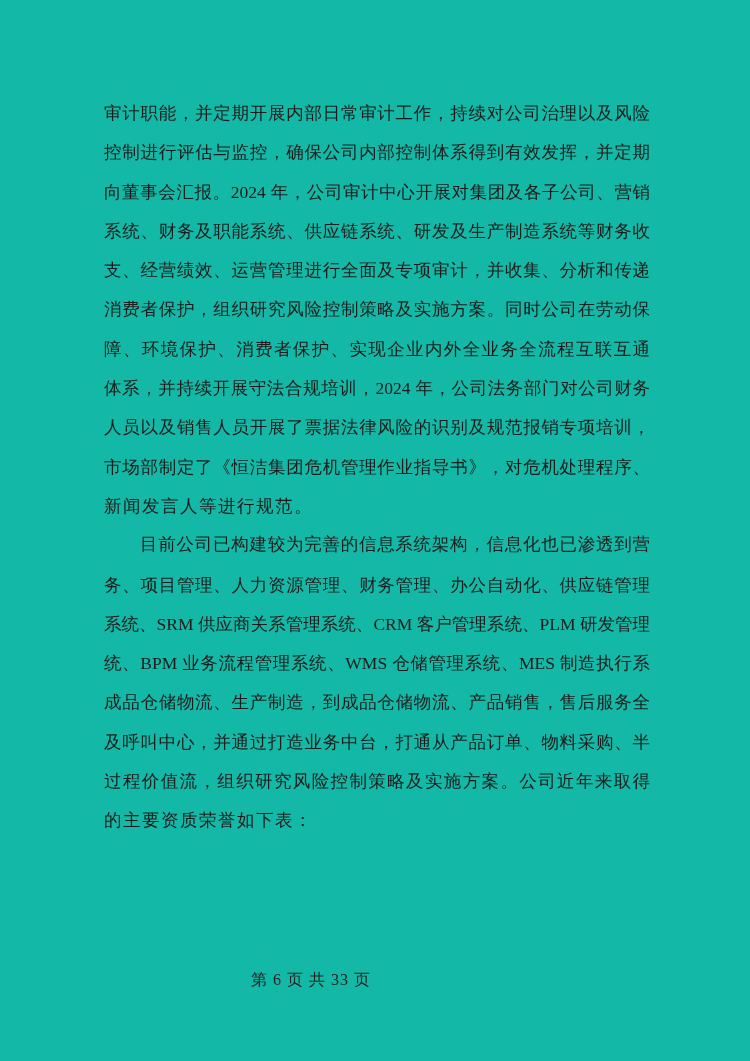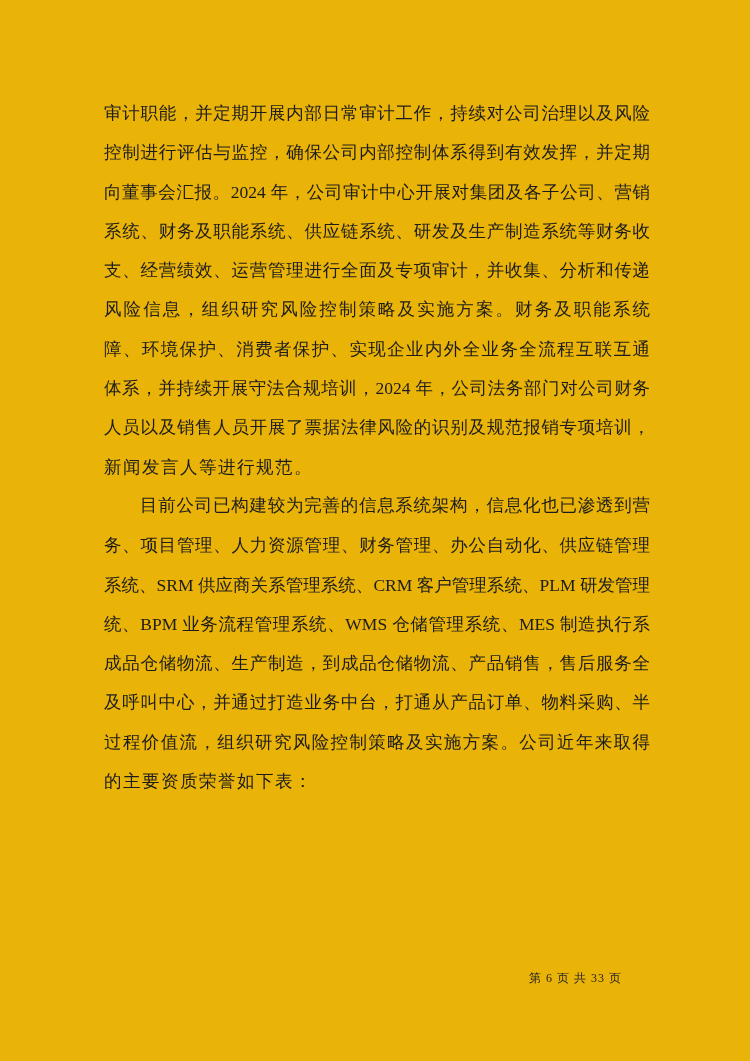--- a/index.html
+++ b/index.html
@@ -7,21 +7,21 @@
     width: 750px;
     height: 1061px;
     background: #ffffff;
     position: relative;
     overflow: hidden;
     font-family: "Liberation Serif", "DejaVu Serif", serif;
   }
   .page {
     position: absolute;
     inset: 0;
-    background: #eab308;
+    background: #14b8a6;
     padding-left: 37px;
   }
   .content {
     position: absolute;
     left: 104px;
     top: 94px;
     width: 546px;
     color: #1c1c1c;
   }
   .paragraph { margin: 0; padding: 0; }
@@ -42,41 +42,42 @@
   }
   .line.indent {
     padding-left: 36px;
     font-family: Liberation Mono, monospace;
   }
   .footer {
     position: absolute;
     top: 970px;
     left: 0;
     width: 622px;
-    text-align: right;
-    font-size: 12px;
+    text-align: center;
+    font-size: 16px;
     letter-spacing: 1px;
     color: #222222;
   }
 </style>
 </head>
 <body>
 
 <div class="page">
   <div class="content" id="paragraphs">
       <div class="paragraph">
         <div class="line">审计职能，并定期开展内部日常审计工作，持续对公司治理以及风险</div>
         <div class="line">控制进行评估与监控，确保公司内部控制体系得到有效发挥，并定期</div>
         <div class="line">向董事会汇报。2024 年，公司审计中心开展对集团及各子公司、营销</div>
         <div class="line">系统、财务及职能系统、供应链系统、研发及生产制造系统等财务收</div>
         <div class="line">支、经营绩效、运营管理进行全面及专项审计，并收集、分析和传递</div>
-        <div class="line">风险信息，组织研究风险控制策略及实施方案。财务及职能系统</div>
+        <div class="line">消费者保护，组织研究风险控制策略及实施方案。同时公司在劳动保</div>
         <div class="line">障、环境保护、消费者保护、实现企业内外全业务全流程互联互通</div>
         <div class="line">体系，并持续开展守法合规培训，2024 年，公司法务部门对公司财务</div>
         <div class="line">人员以及销售人员开展了票据法律风险的识别及规范报销专项培训，</div>
+        <div class="line">市场部制定了《恒洁集团危机管理作业指导书》，对危机处理程序、</div>
         <div class="line last-line">新闻发言人等进行规范。</div>
       </div>
       <div class="paragraph">
         <div class="line indent">目前公司已构建较为完善的信息系统架构，信息化也已渗透到营</div>
         <div class="line">务、项目管理、人力资源管理、财务管理、办公自动化、供应链管理</div>
         <div class="line">系统、SRM 供应商关系管理系统、CRM 客户管理系统、PLM 研发管理系</div>
         <div class="line">统、BPM 业务流程管理系统、WMS 仓储管理系统、MES 制造执行系统以</div>
         <div class="line">成品仓储物流、生产制造，到成品仓储物流、产品销售，售后服务全</div>
         <div class="line">及呼叫中心，并通过打造业务中台，打通从产品订单、物料采购、半</div>
         <div class="line">过程价值流，组织研究风险控制策略及实施方案。公司近年来取得</div>

